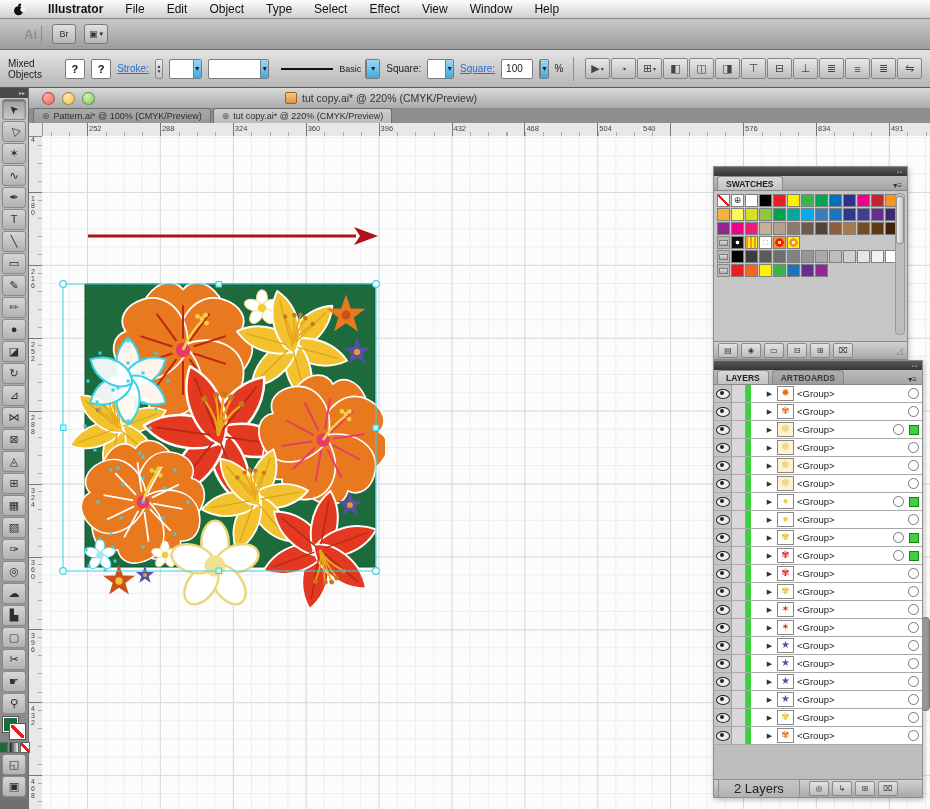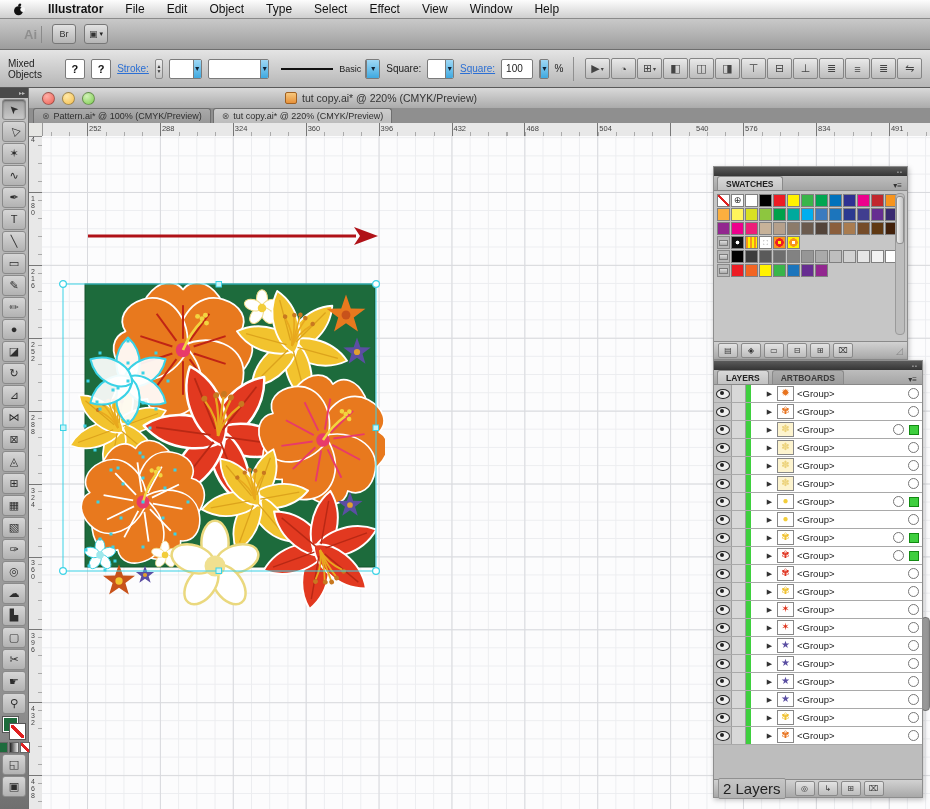--- a/index.html
+++ b/index.html
@@ -152,22 +152,22 @@
   .lrow.graybg .lmain{background:#d2d2d2;}
   .eye{width:12px;height:8px;border:1px solid #222;border-radius:50%;position:relative;background:#eee;}
   .eye::after{content:"";position:absolute;left:3.5px;top:1.5px;width:4px;height:4px;background:#222;border-radius:50%;}
   .tri{font-size:7px;color:#333;width:9px;text-align:center;}
   .thumb{width:15px;height:13px;border:1px solid #888;background:#fff;font-size:10px;line-height:12px;text-align:center;flex:none;}
   .lname{font-size:9.5px;color:#222;white-space:nowrap;}
   .tgt{width:9px;height:9px;border:1.3px solid #777;border-radius:50%;margin-left:auto;flex:none;background:transparent;}
   .selsq{width:8px;height:8px;border:1px solid #128a12;background:var(--sel-green);flex:none;margin-left:2px;}
   .selsq.red{background:var(--sel-red);border-color:#991515;}
   .seltick{color:var(--selection-cyan);font-size:8px;margin-left:2px;}
-  .lstatus{font-size:15px;color:#222;background:linear-gradient(#c6c6c6,#b2b2b2);border:1px solid #909090;
-    padding:1px 4px;border-radius:2px;margin-right:6px;}
+  .lstatus{font-size:13px;color:#222;background:linear-gradient(#c6c6c6,#b2b2b2);border:1px solid #909090;
+    padding:1px 15px;border-radius:2px;margin-right:6px;}
 </style>
 </head>
 <body>
 
 <div class="abs menubar">
   <svg class="apple" viewBox="0 0 16 16">
     <circle cx="8" cy="9.5" r="5.5" fill="#111"></circle>
     <circle cx="13.2" cy="8" r="3" fill="#f6f6f6"></circle>
     <ellipse cx="9.5" cy="2.6" rx="1.6" ry="2.2" fill="#111" transform="rotate(35 9.5 2.6)"></ellipse>
   </svg>
@@ -306,21 +306,21 @@
 <div class="abs corner"></div>
 <div class="abs hruler" id="hruler">
     <span class="hnum" style="left: 47px;">252</span>
     <span class="hnum" style="left: 119.9px;">288</span>
     <span class="hnum" style="left: 192.8px;">324</span>
     <span class="hnum" style="left: 265.7px;">360</span>
     <span class="hnum" style="left: 338.6px;">396</span>
     <span class="hnum" style="left: 411.5px;">432</span>
     <span class="hnum" style="left: 484.4px;">468</span>
     <span class="hnum" style="left: 557.3px;">504</span>
-    <span class="hnum" style="left: 654px;">540</span>
+    <span class="hnum" style="left: 601px;">540</span>
     <span class="hnum" style="left: 703.1px;">576</span>
     <span class="hnum" style="left: 776px;">834</span>
     <span class="hnum" style="left: 848.9px;">491</span>
   </div>
 <div class="abs vruler" id="vruler">
     <span class="vnum" style="top: -14px;">144</span>
     <span class="vnum" style="top: 58.9px;">180</span>
     <span class="vnum" style="top: 131.8px;">216</span>
     <span class="vnum" style="top: 204.7px;">252</span>
     <span class="vnum" style="top: 277.6px;">288</span>

